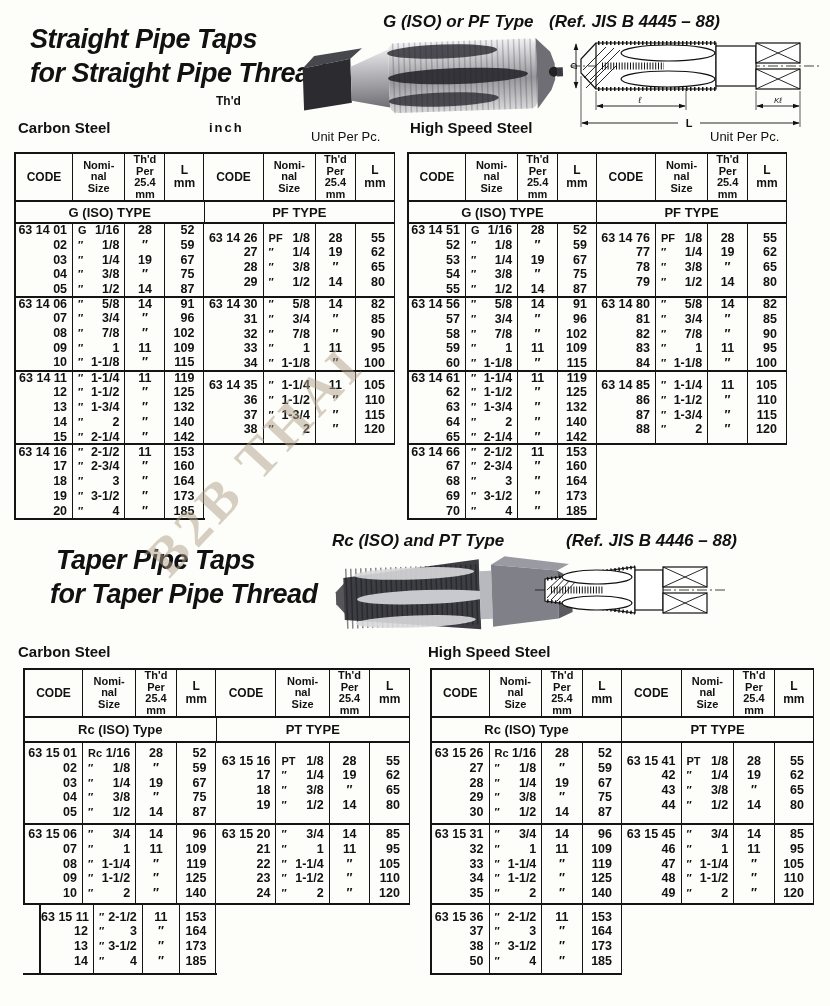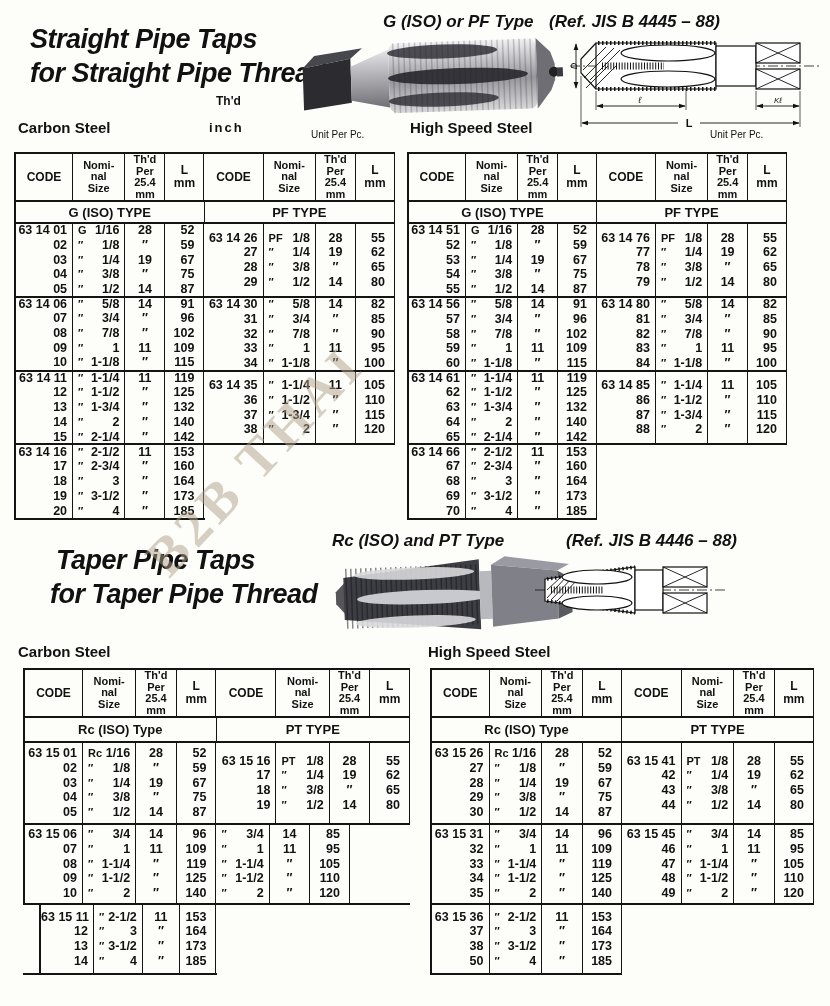--- a/index.html
+++ b/index.html
@@ -4,21 +4,21 @@
 <style>
   html,body{margin:0;padding:0;background:#e9e9e6;}
   .page{position:relative;width:830px;height:1006px;margin:0 auto;background:#fdfdfa;
         font-family:"Liberation Sans", sans-serif;color:#111;overflow:hidden;}
   .abs{position:absolute;white-space:nowrap;}
   .title-main{font-style:italic;font-weight:bold;font-size:27px;letter-spacing:-0.5px;}
   .type-title{font-style:italic;font-weight:bold;font-size:17px;}
   .steel-label{font-weight:bold;font-size:15px;}
   .small-label{font-weight:bold;font-size:12px;}
   .inch-label{font-weight:bold;font-size:13px;letter-spacing:2px;}
-  .unit-label{font-size:10px;}
+  .unit-label{font-size:13px;}
   .watermark{font-family:"Liberation Serif", serif;font-weight:bold;font-size:54px;
              color:rgba(176,160,136,0.5);letter-spacing:5px;transform:rotate(-47deg);
              transform-origin:center;z-index:6;pointer-events:none;}
   
   .dtable{position:absolute;display:flex;align-items:flex-start;z-index:2;}
   .half{width:50%;}
   .trow{display:flex;box-sizing:border-box;}
   .headrow{border-top:2px solid #141414;border-bottom:2px solid #141414;}
   .subrow{border-bottom:2px solid #141414;}
   .bandrow{border-bottom:2px solid #141414;}
@@ -1089,20 +1089,27 @@
               <div class="line ln-thd">14</div>
             </div>
             <div class="cell bcell c3">
               <div class="line ln-l">55</div>
               <div class="line ln-l">62</div>
               <div class="line ln-l">65</div>
               <div class="line ln-l">80</div>
             </div>
           </div>
           <div class="trow bandrow" style="height: 80px;">
+            <div class="cell bcell c0">
+              <div class="line ln-code">63 15 20</div>
+              <div class="line ln-code">21</div>
+              <div class="line ln-code">22</div>
+              <div class="line ln-code">23</div>
+              <div class="line ln-code">24</div>
+            </div>
             <div class="cell bcell c1">
               <div class="line ln-size">
                 <span class="pre">″</span>
                 <span class="val">3/4</span>
               </div>
               <div class="line ln-size">
                 <span class="pre">″</span>
                 <span class="val">1</span>
               </div>
               <div class="line ln-size">

